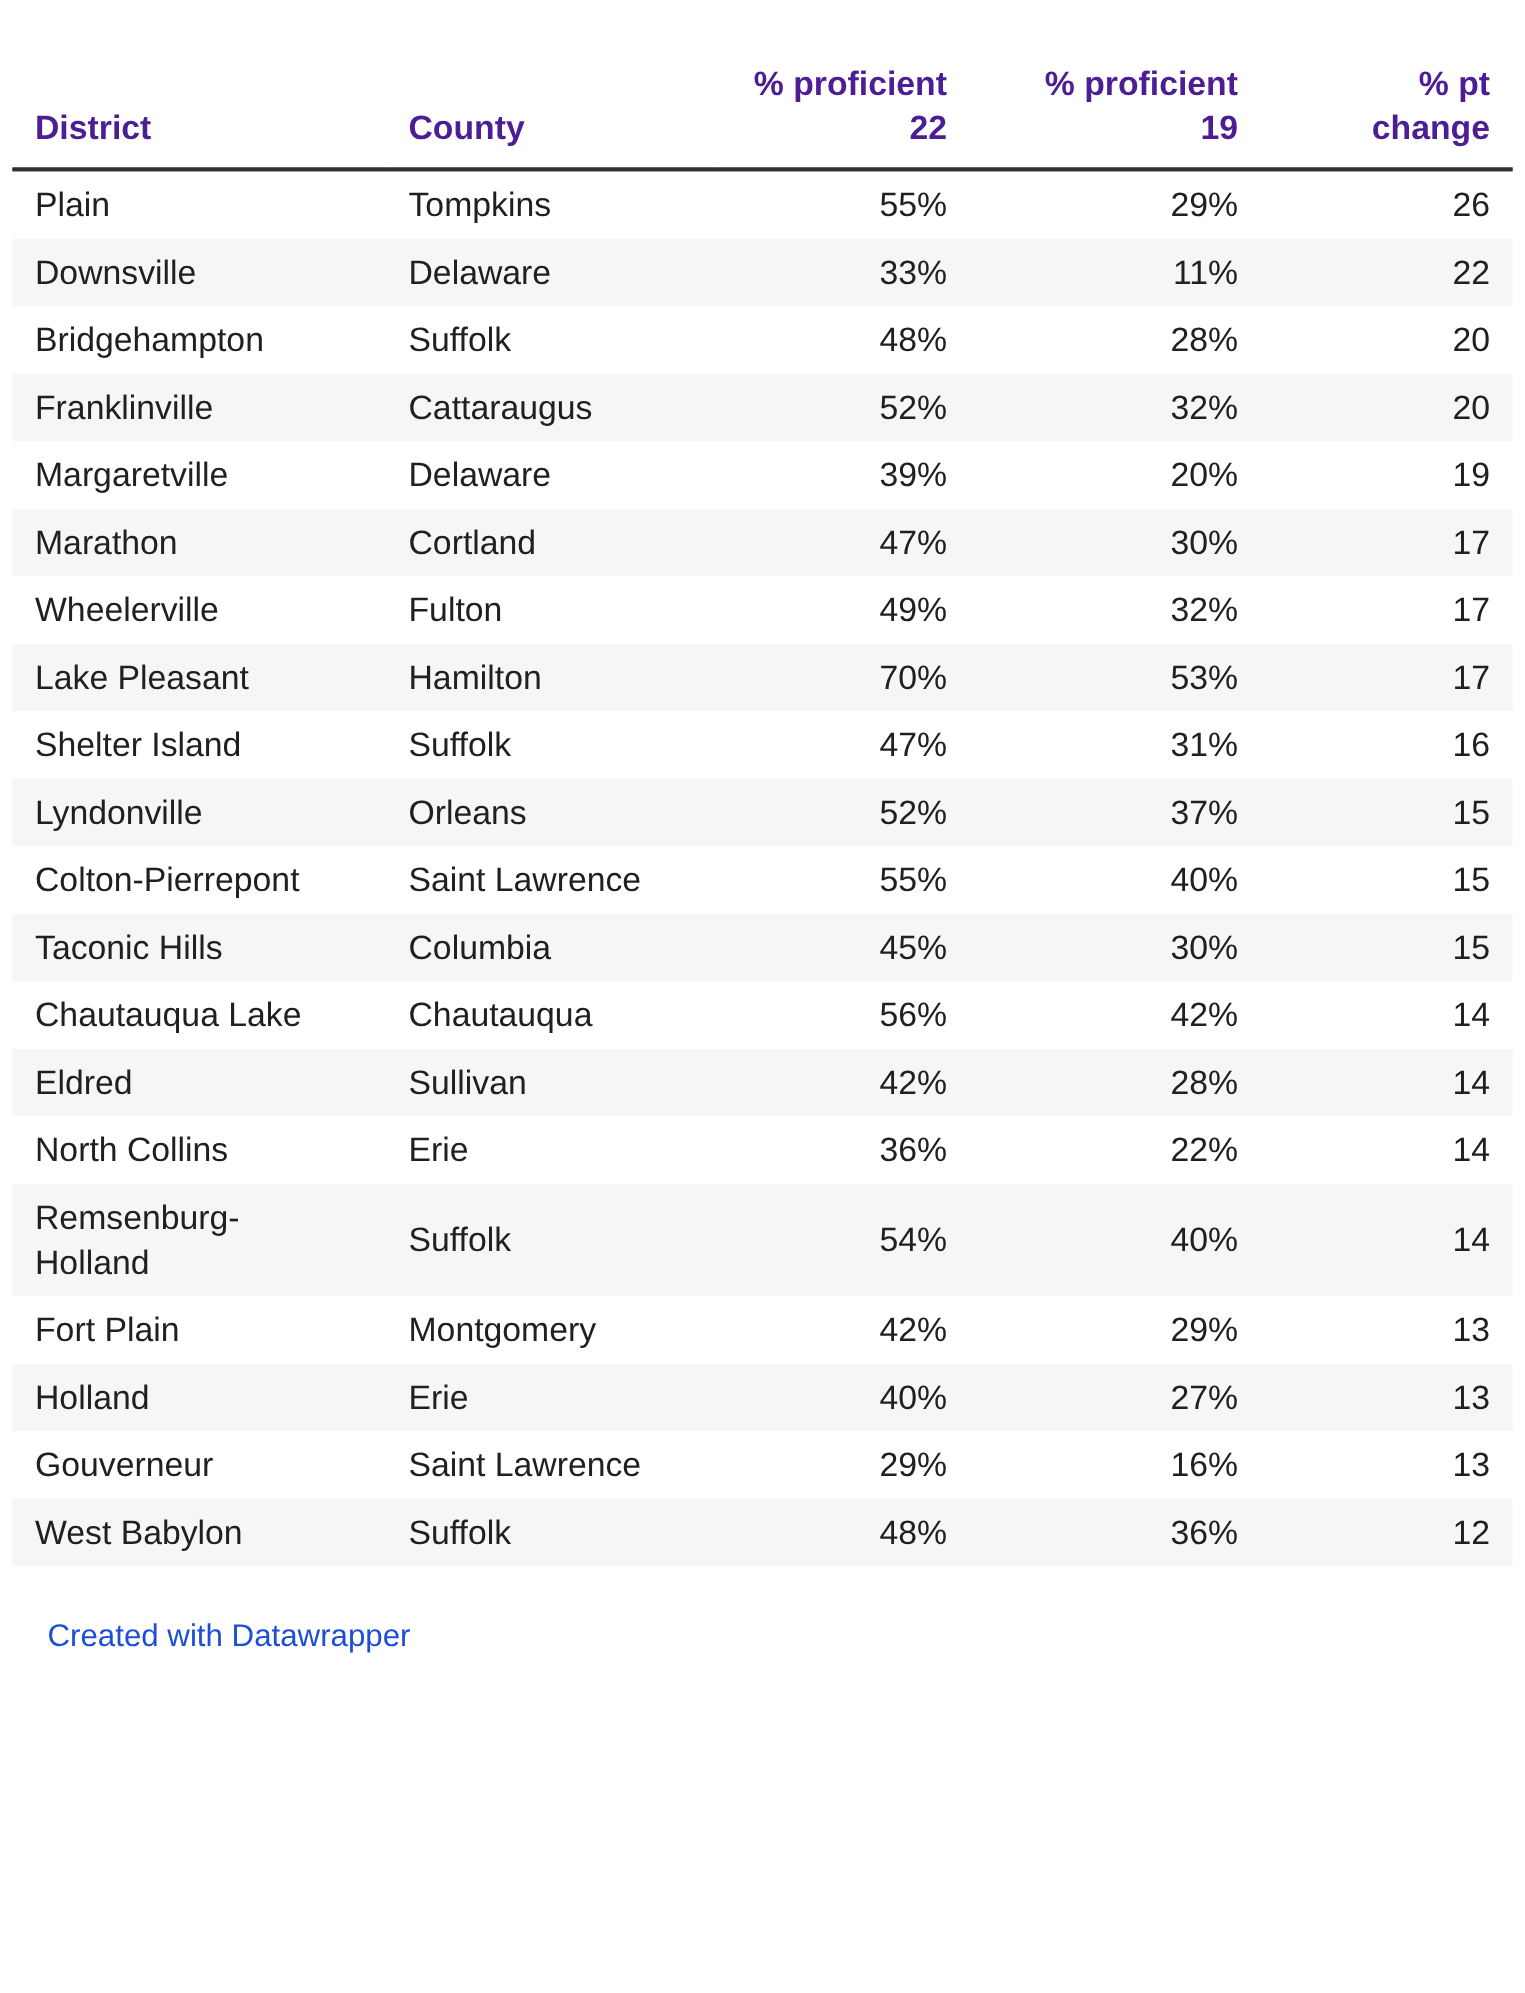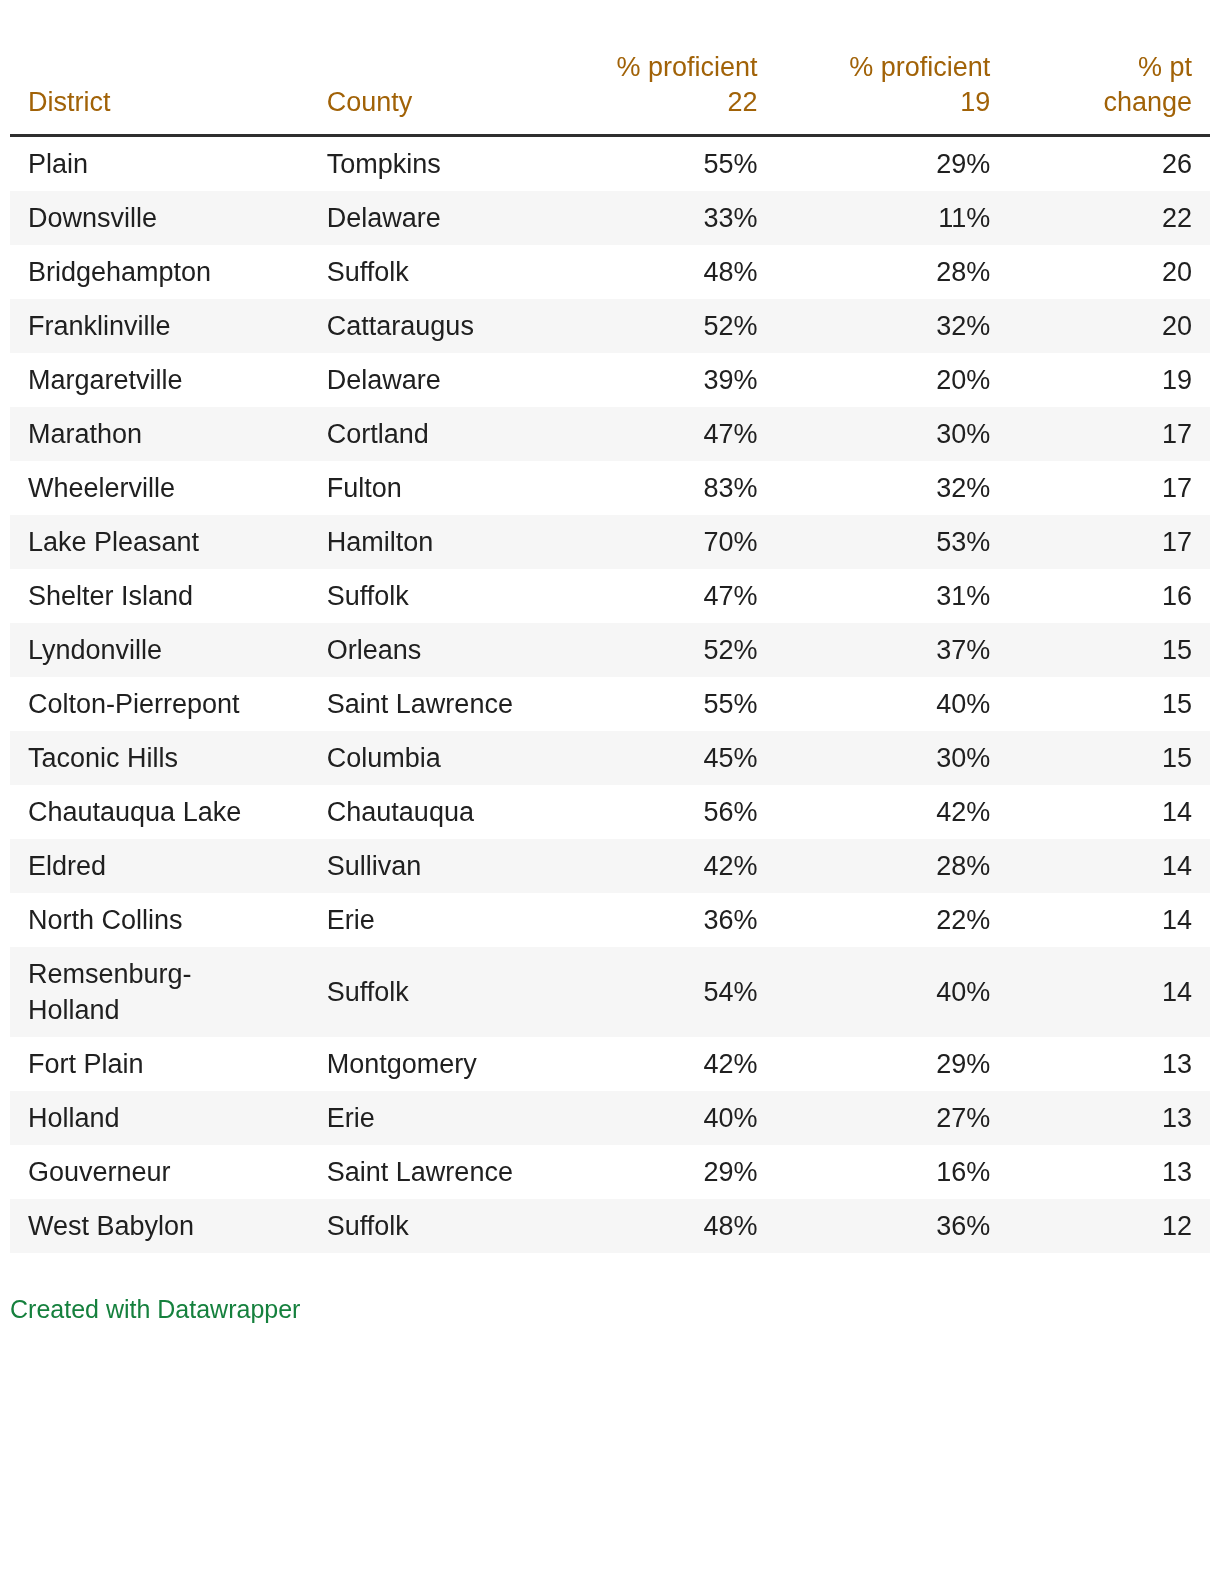--- a/index.html
+++ b/index.html
@@ -25,26 +25,26 @@
   col.c-district { width: 24.9%; }
   col.c-county   { width: 22.2%; }
   col.c-p22      { width: 16.7%; }
   col.c-p19      { width: 19.4%; }
   col.c-change   { width: 16.8%; }
 
   thead th {
     vertical-align: bottom;
     text-align: left;
     font-size: 27px;
-    font-weight: 400;
+    font-weight: 700;
     line-height: 35px;
     padding: 50px 18px 14px 18px;
     border-bottom: 3px solid #2f2f2f;
     white-space: pre-line;
-    color: #a16207;
+    color: #4c1d95;
   }
   thead th.num { text-align: right; }
 
   tbody td {
     font-size: 27px;
     line-height: 36px;
     padding: 9px 18px;
     vertical-align: middle;
     text-align: left;
     white-space: pre-line;
@@ -53,22 +53,23 @@
   tbody tr:nth-child(even) { background: #f6f6f6; }
 
   .footer {
     margin-top: 41px;
     padding: 0 0 14px 10px;
     font-size: 25px;
     line-height: 30px;
     color: #979797;
   }
   .footer a {
-    color: #15803d;
+    color: #1d4ed8;
     text-decoration: none;
+    margin-left: 28px;
   }
 </style>
 </head>
 <body>
 
 <div class="table-wrap">
   <table>
     <colgroup>
       <col class="c-district">
       <col class="c-county">
@@ -127,21 +128,21 @@
         <tr>
           <td>Marathon</td>
           <td>Cortland</td>
           <td class="num">47%</td>
           <td class="num">30%</td>
           <td class="num">17</td>
         </tr>
         <tr>
           <td>Wheelerville</td>
           <td>Fulton</td>
-          <td class="num">83%</td>
+          <td class="num">49%</td>
           <td class="num">32%</td>
           <td class="num">17</td>
         </tr>
         <tr>
           <td>Lake Pleasant</td>
           <td>Hamilton</td>
           <td class="num">70%</td>
           <td class="num">53%</td>
           <td class="num">17</td>
         </tr>

